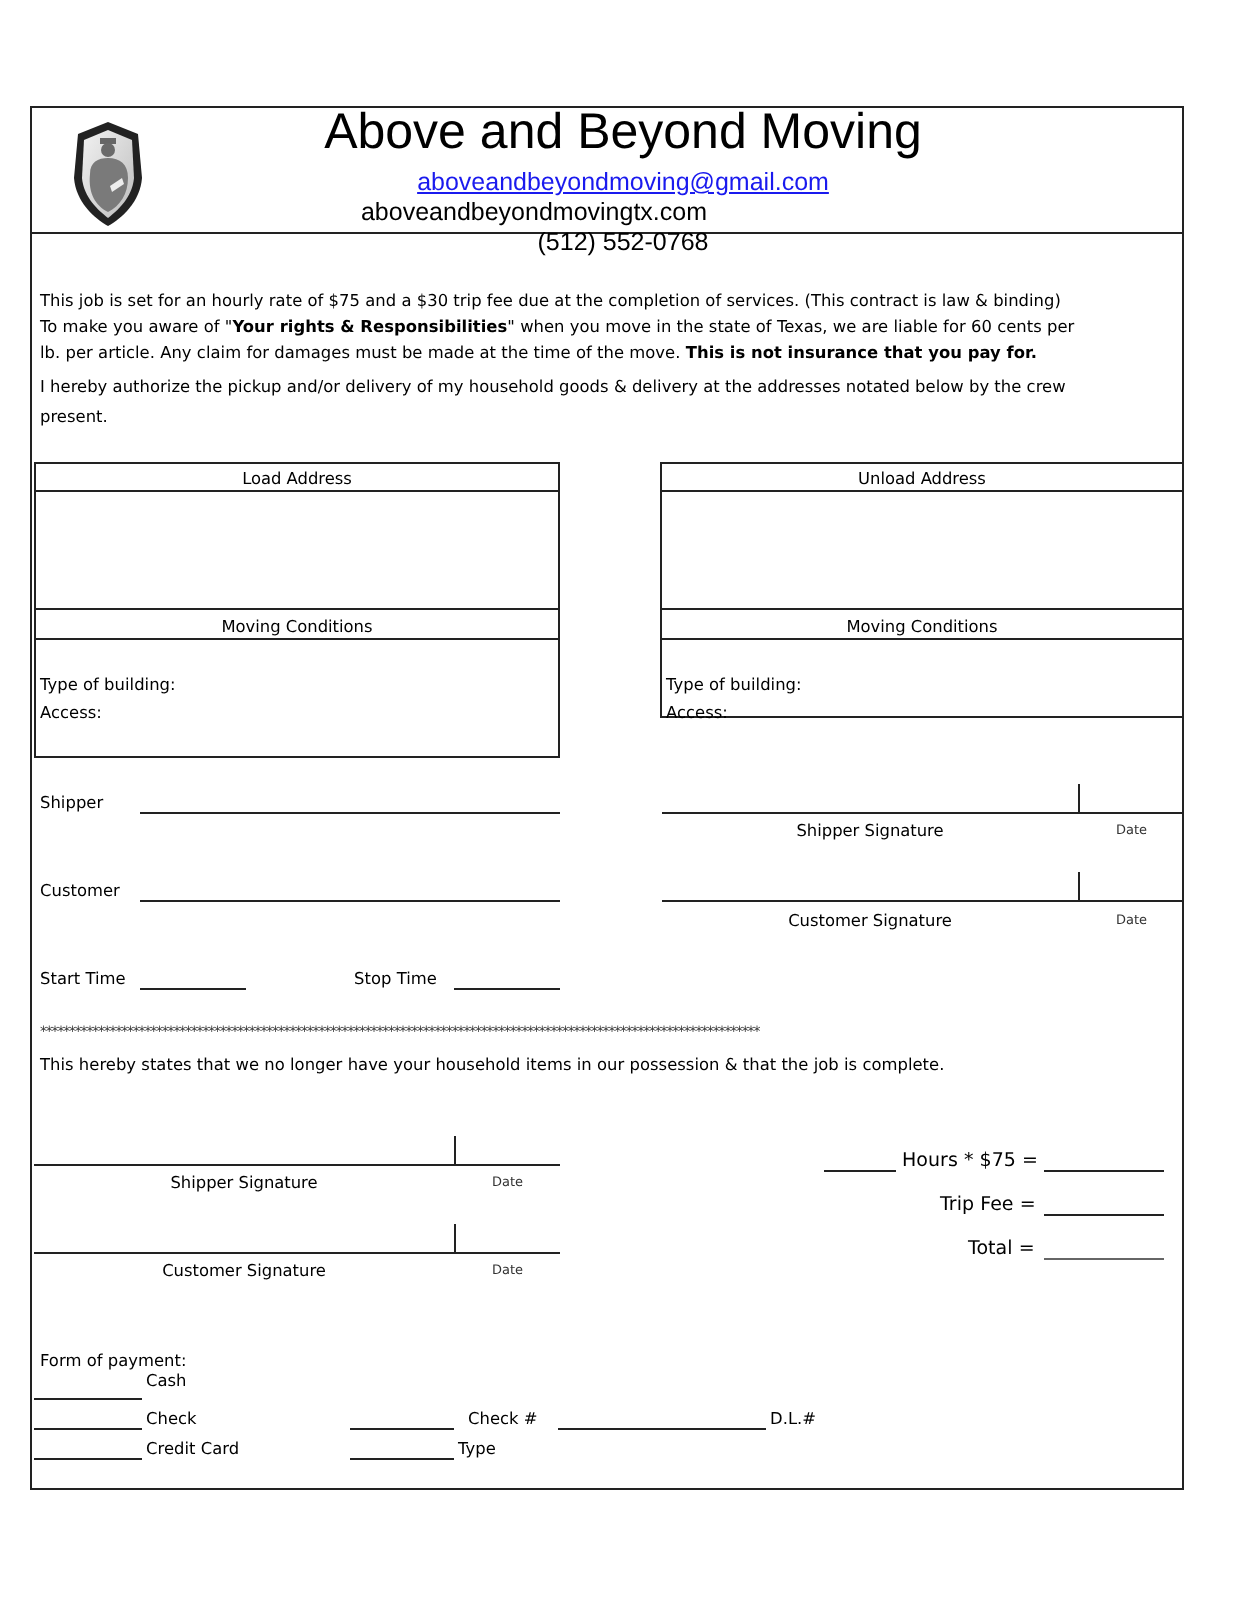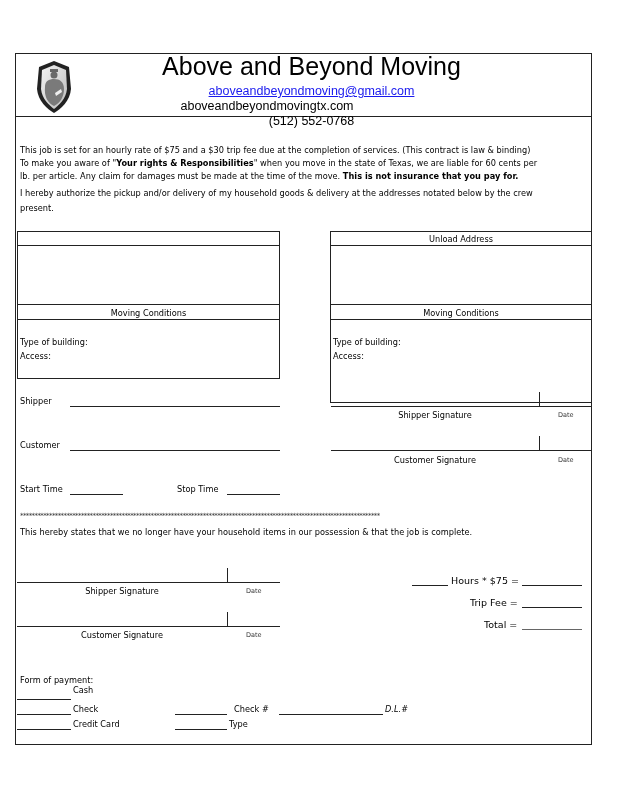--- a/index.html
+++ b/index.html
@@ -47,30 +47,31 @@
 <div class="abs site">aboveandbeyondmovingtx.com</div>
 <div class="abs phone">(512) 552-0768</div>
 
 <div class="abs txt" style="left:20px; top:145px;">This job is set for an hourly rate of $75 and a $30 trip fee due at the completion of services.  (This contract is law &amp; binding)</div>
 <div class="abs txt" style="left:20px; top:158px;"><span>To make you aware of "</span><b>Your rights &amp; Responsibilities</b><span>" when you move in the state of Texas, we are liable for 60 cents per</span></div>
 <div class="abs txt" style="left:20px; top:171px;"><span>lb. per article.  Any claim for damages must be made at the time of the move.  </span><b>This is not insurance that you pay for.</b></div>
 <div class="abs txt" style="left:20px; top:188px;">I hereby authorize the pickup and/or delivery of my household goods &amp; delivery at the addresses notated below by the crew</div>
 <div class="abs txt" style="left:20px; top:203px;">present.</div>
 
 <div class="box" style="left:17px; top:231px; width:263px; height:148px;">
+  <div class="box-hdr" style="top:2px;">Load Address</div>
   <div class="hline" style="left:0; right:0; top:13px;"></div>
   <div style="position:absolute; left:0; right:0; top:14px; height:58px;"></div>
   <div class="hline" style="left:0; right:0; top:72px;"></div>
   <div class="box-hdr" style="top:76px;">Moving Conditions</div>
   <div class="hline" style="left:0; right:0; top:87px;"></div>
   <div class="abs txt" style="left:2px; top:105px;">Type of building:</div>
   <div class="abs txt" style="left:2px; top:119px;">Access:</div>
 </div>
 
-<div class="box" style="left:330px; top:231px; width:262px; height:172px;">
+<div class="box" style="left:330px; top:231px; width:262px; height:128px;">
   <div class="box-hdr" style="top:2px;">Unload Address</div>
   <div class="hline" style="left:0; right:0; top:13px;"></div>
   <div style="position:absolute; left:0; right:0; top:14px; height:58px;"></div>
   <div class="hline" style="left:0; right:0; top:72px;"></div>
   <div class="box-hdr" style="top:76px;">Moving Conditions</div>
   <div class="hline" style="left:0; right:0; top:87px;"></div>
   <div class="abs txt" style="left:2px; top:105px;">Type of building:</div>
   <div class="abs txt" style="left:2px; top:119px;">Access:</div>
 </div>
 
@@ -115,17 +116,17 @@
 <div class="hline" style="left:522px; width:60px; top:629px; border-top-width:1px; border-color:#666;"></div>
 
 <div class="abs txt" style="left:20px; top:675px;">Form of payment:</div>
 <div class="hline" style="left:17px; width:54px; top:699px;"></div>
 <div class="abs txt" style="left:73px; top:685px;">Cash</div>
 <div class="hline" style="left:17px; width:54px; top:714px;"></div>
 <div class="abs txt" style="left:73px; top:704px;">Check</div>
 <div class="hline" style="left:175px; width:52px; top:714px;"></div>
 <div class="abs txt" style="left:234px; top:704px;">Check #</div>
 <div class="hline" style="left:279px; width:104px; top:714px;"></div>
-<div class="abs txt" style="left:385px; top:704px;font-style:italic;">D.L.#</div>
+<div class="abs txt" style="left:385px; top:704px;">D.L.#</div>
 <div class="hline" style="left:17px; width:54px; top:729px;"></div>
 <div class="abs txt" style="left:73px; top:719px;">Credit Card</div>
 <div class="hline" style="left:175px; width:52px; top:729px;"></div>
 <div class="abs txt" style="left:229px; top:719px;">Type</div>
 
 </body></html>

